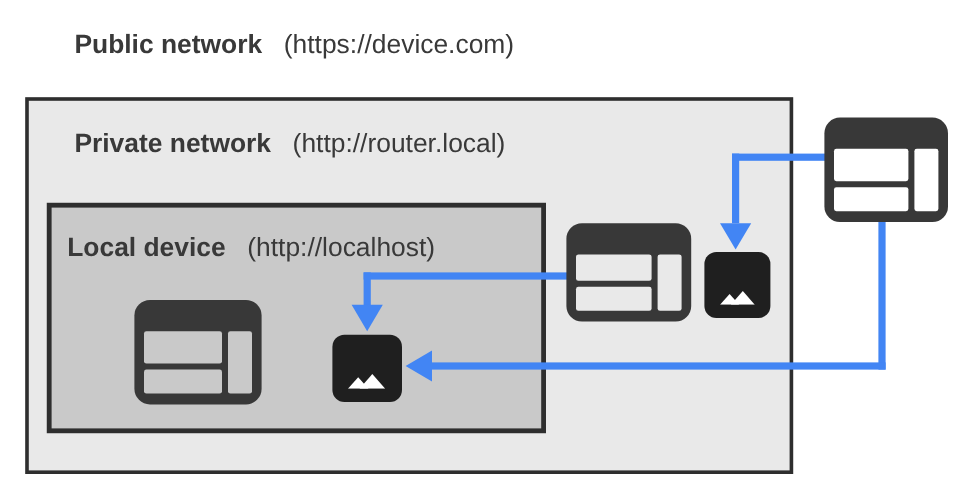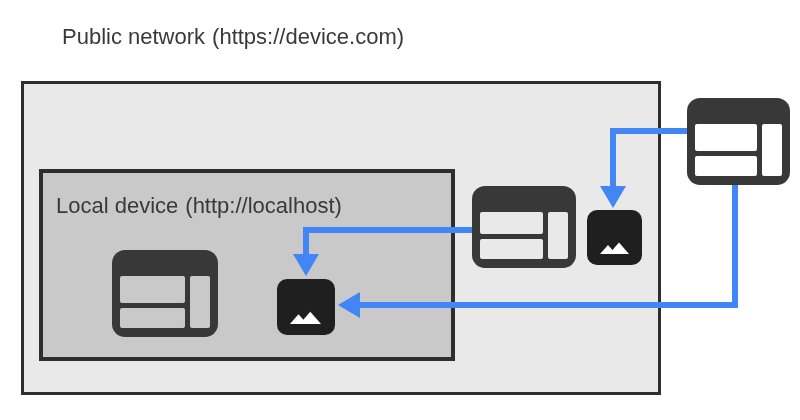--- a/index.html
+++ b/index.html
@@ -3,21 +3,21 @@
 <meta charset="utf-8">
 <style>
   html,body{margin:0;padding:0;background:#fff;}
   .canvas{
     position:relative;width:800px;height:420px;overflow:hidden;
     background:var(--canvas-bg,#fff);
     font-family:"Liberation Sans","DejaVu Sans",sans-serif;
     color:var(--text,#393939);
   }
   .net-label{position:absolute;font-size:22px;line-height:1.05;white-space:nowrap;color:var(--text,#393939);}
-  .net-label b{font-weight:400;margin-right:7px;}
+  .net-label b{font-weight:700;margin-right:18px;}
   .net-label span{font-weight:400;}
 
   .private-box{
     position:absolute;left:21px;top:81px;width:640px;height:314px;
     box-sizing:border-box;background:var(--private-fill,#e9e9e9);
     border:3px solid var(--box-border,#2e2e2e);z-index:1;
   }
   .local-box{
     position:absolute;left:15px;top:85px;width:416px;height:192px;
     box-sizing:border-box;background:var(--local-fill,#c9c9c9);
@@ -50,20 +50,23 @@
 </head>
 <body>
 
 <div class="canvas">
 
   <div class="net-label" style="left:62px;top:25px;">
     <b>Public network</b><span>(https://device.com)</span>
   </div>
 
   <div class="private-box">
+    <div class="net-label" style="left:38px;top:24px;">
+      <b>Private network</b><span>(http://router.local)</span>
+    </div>
 
     <div class="local-box">
       <div class="net-label" style="left:13px;top:21px;">
         <b>Local device</b><span>(http://localhost)</span>
       </div>
     </div>
   </div>
 
   <div class="browser" style="left:112px;top:250px;width:106px;height:87px;--ko:#c9c9c9;">
     <div class="panes">

